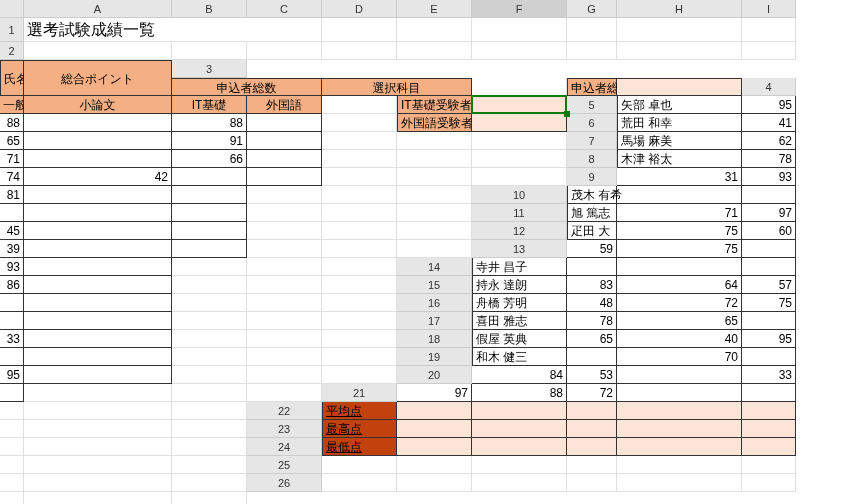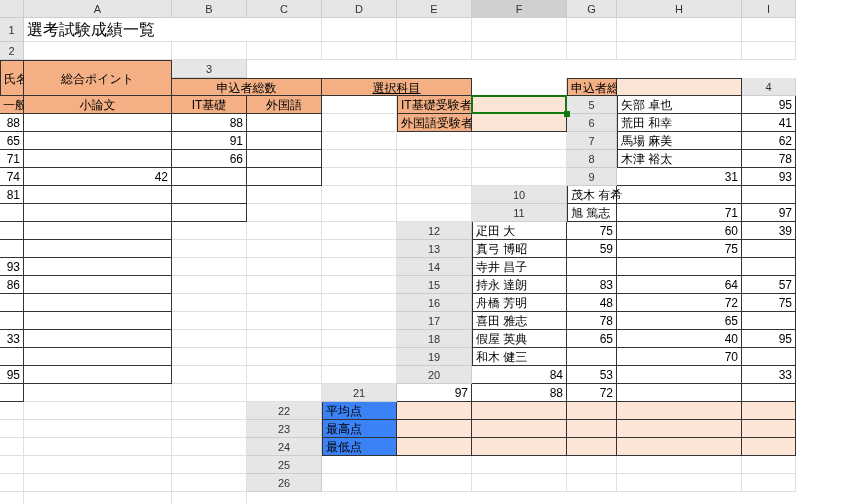--- a/index.html
+++ b/index.html
@@ -46,21 +46,21 @@
       line-height: 18px;
       white-space: nowrap;
       overflow: visible;
     }
     .b { border: 1px solid #333; border-top: none; border-left: none; }
     .bt { border-top: 1px solid #333; }
     .bl { border-left: 1px solid #333; }
     .num { text-align: right; }
     .ctr { text-align: center; }
     .title-row { height: 24px; line-height: 24px; font-size: 15px; }
-    .orange-dark { background: #3b82f6; }
+    .orange-dark { background: #c2410c; text-decoration: underline; }
     .orange-mid { background: #f4b084; }
     .orange-light { background: #fce4d6; }
     .selected {
       position: absolute;
       border: 2px solid #0f7b0f;
       pointer-events: none;
     }
     .fill-handle {
       position: absolute;
       width: 6px;
@@ -103,21 +103,21 @@
     <div class="cell"></div>
     <div class="cell"></div>
     <div class="cell"></div>
     <div class="cell"></div>
     <div class="cell"></div>
     <div class="cell"></div>
     <div class="cell"></div>
     <div class="rowhdr">3</div>
     <div class="cell b bt bl orange-mid ctr" style="grid-row: 4 / span 2; line-height: 36px;">氏名</div>
     <div class="cell b bt orange-mid ctr" style="grid-column: 3 / span 2;">申込者総数</div>
-    <div class="cell b bt orange-mid ctr" style="grid-column: 5 / span 2; text-decoration: underline;">選択科目</div>
+    <div class="cell b bt orange-mid ctr" style="grid-column: 5 / span 2;">選択科目</div>
     <div class="cell b bt orange-mid ctr" style="grid-row: 4 / span 2; line-height: 36px;">総合ポイント</div>
     <div class="cell"></div>
     <div class="cell b bt bl orange-mid">申込者総数</div>
     <div class="cell b bt orange-light"></div>
     <div class="rowhdr">4</div>
     <div class="cell b orange-mid ctr">一般常識</div>
     <div class="cell b orange-mid ctr">小論文</div>
     <div class="cell b orange-mid ctr">IT基礎</div>
     <div class="cell b orange-mid ctr">外国語</div>
     <div class="cell"></div>
@@ -179,37 +179,37 @@
     <div class="cell b num"></div>
     <div class="cell b num"></div>
     <div class="cell b"></div>
     <div class="cell"></div>
     <div class="cell"></div>
     <div class="cell"></div>
     <div class="rowhdr">11</div>
     <div class="cell b bl">旭 篤志</div>
     <div class="cell b num">71</div>
     <div class="cell b num">97</div>
+    <div class="cell b num">45</div>
     <div class="cell b num"></div>
     <div class="cell b"></div>
     <div class="cell"></div>
     <div class="cell"></div>
     <div class="cell"></div>
     <div class="rowhdr">12</div>
     <div class="cell b bl">疋田 大</div>
     <div class="cell b num">75</div>
     <div class="cell b num">60</div>
     <div class="cell b num">39</div>
     <div class="cell b num"></div>
     <div class="cell b"></div>
     <div class="cell"></div>
     <div class="cell"></div>
     <div class="cell"></div>
     <div class="rowhdr">13</div>
-    <div class="cell b bl">真弓 博昭</div>
     <div class="cell b num">59</div>
     <div class="cell b num">75</div>
     <div class="cell b num"></div>
     <div class="cell b num">93</div>
     <div class="cell b"></div>
     <div class="cell"></div>
     <div class="cell"></div>
     <div class="cell"></div>
     <div class="rowhdr">14</div>
     <div class="cell b bl">寺井 昌子</div>

